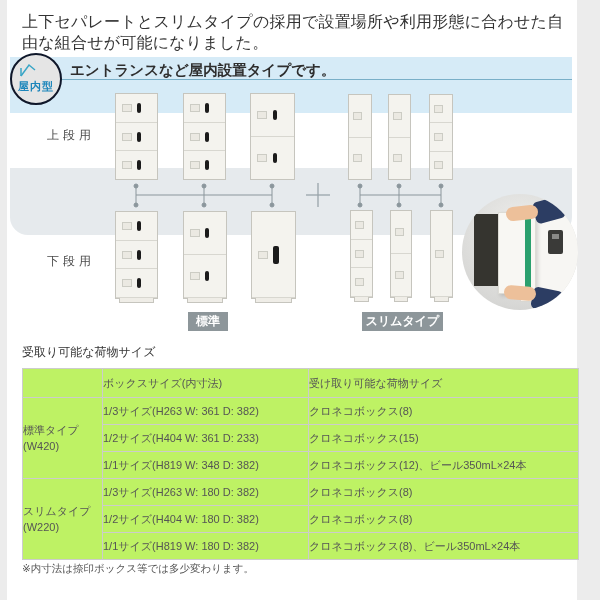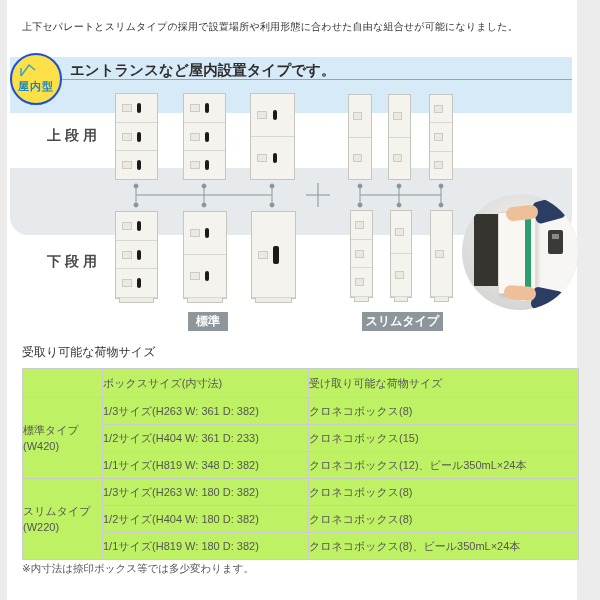--- a/index.html
+++ b/index.html
@@ -7,35 +7,35 @@
     width:600px;height:600px;position:relative;overflow:hidden;
     background:#ffffff;
     font-family:"Liberation Sans","DejaVu Sans",sans-serif;
     color:#333;
   }
   .edge-strip{position:absolute;top:0;bottom:0;background:#ececec;}
   .edge-left{left:0;width:7px;}
   .edge-right{left:577px;width:23px;}
 
   
-  .intro{position:absolute;left:22px;top:20px;width:556px;font-size:10px;color:#333;letter-spacing:.2px;}
+  .intro{position:absolute;left:22px;top:12px;width:556px;font-size:16px;color:#333;letter-spacing:.2px;}
 
   
   .blue-panel{position:absolute;left:10px;top:57px;width:562px;height:56px;background:#d6ebf7;}
   .gray-band{position:absolute;left:10px;top:168px;width:562px;height:67px;background:#e6eaed;border-radius:0 0 18px 18px;}
   .badge{
     position:absolute;left:10px;top:53px;width:52px;height:52px;border-radius:50%;
-    background:#fde047;border:2px solid #1d4ed8;box-sizing:border-box;z-index:3;
+    background:#e5e5e5;border:2px solid #0f172a;box-sizing:border-box;z-index:3;
   }
   .badge .badge-text{position:absolute;left:0;right:0;top:24px;text-align:center;font-size:11px;font-weight:bold;color:#1d86bb;letter-spacing:1px;}
   .badge svg{position:absolute;left:7px;top:7px;}
   .section-title{position:absolute;left:70px;top:61px;font-size:14.5px;font-weight:bold;color:#2e2e2e;z-index:2;}
   .title-underline{position:absolute;left:62px;top:79px;width:510px;height:1px;background:#79afc8;z-index:2;}
 
-  .row-label{position:absolute;font-size:14px;color:#4a4a4a;letter-spacing:4px;font-weight:700;}
+  .row-label{position:absolute;font-size:12px;color:#4a4a4a;letter-spacing:4px;font-weight:400;}
   .row-label.upper{left:47px;top:127px;}
   .row-label.lower{left:47px;top:253px;}
 
   
   .cab{position:absolute;background:#f4f3ee;border:1px solid #c6c5be;box-sizing:border-box;display:flex;flex-direction:column;z-index:2;}
   .cab .door{flex:1;border-bottom:1px solid #d8d7d0;position:relative;}
   .cab .door:last-child{border-bottom:none;}
   .sticker{position:absolute;left:6px;top:50%;transform:translateY(-50%);width:8px;height:6px;background:#ebe9e2;border:1px solid #ccccc4;}
   .cab.slim .sticker{left:4px;width:7px;height:6px;}
   .slot{position:absolute;left:55%;top:50%;transform:translate(-50%,-50%);width:4px;height:10px;background:#1b1b1b;border-radius:2px;}

